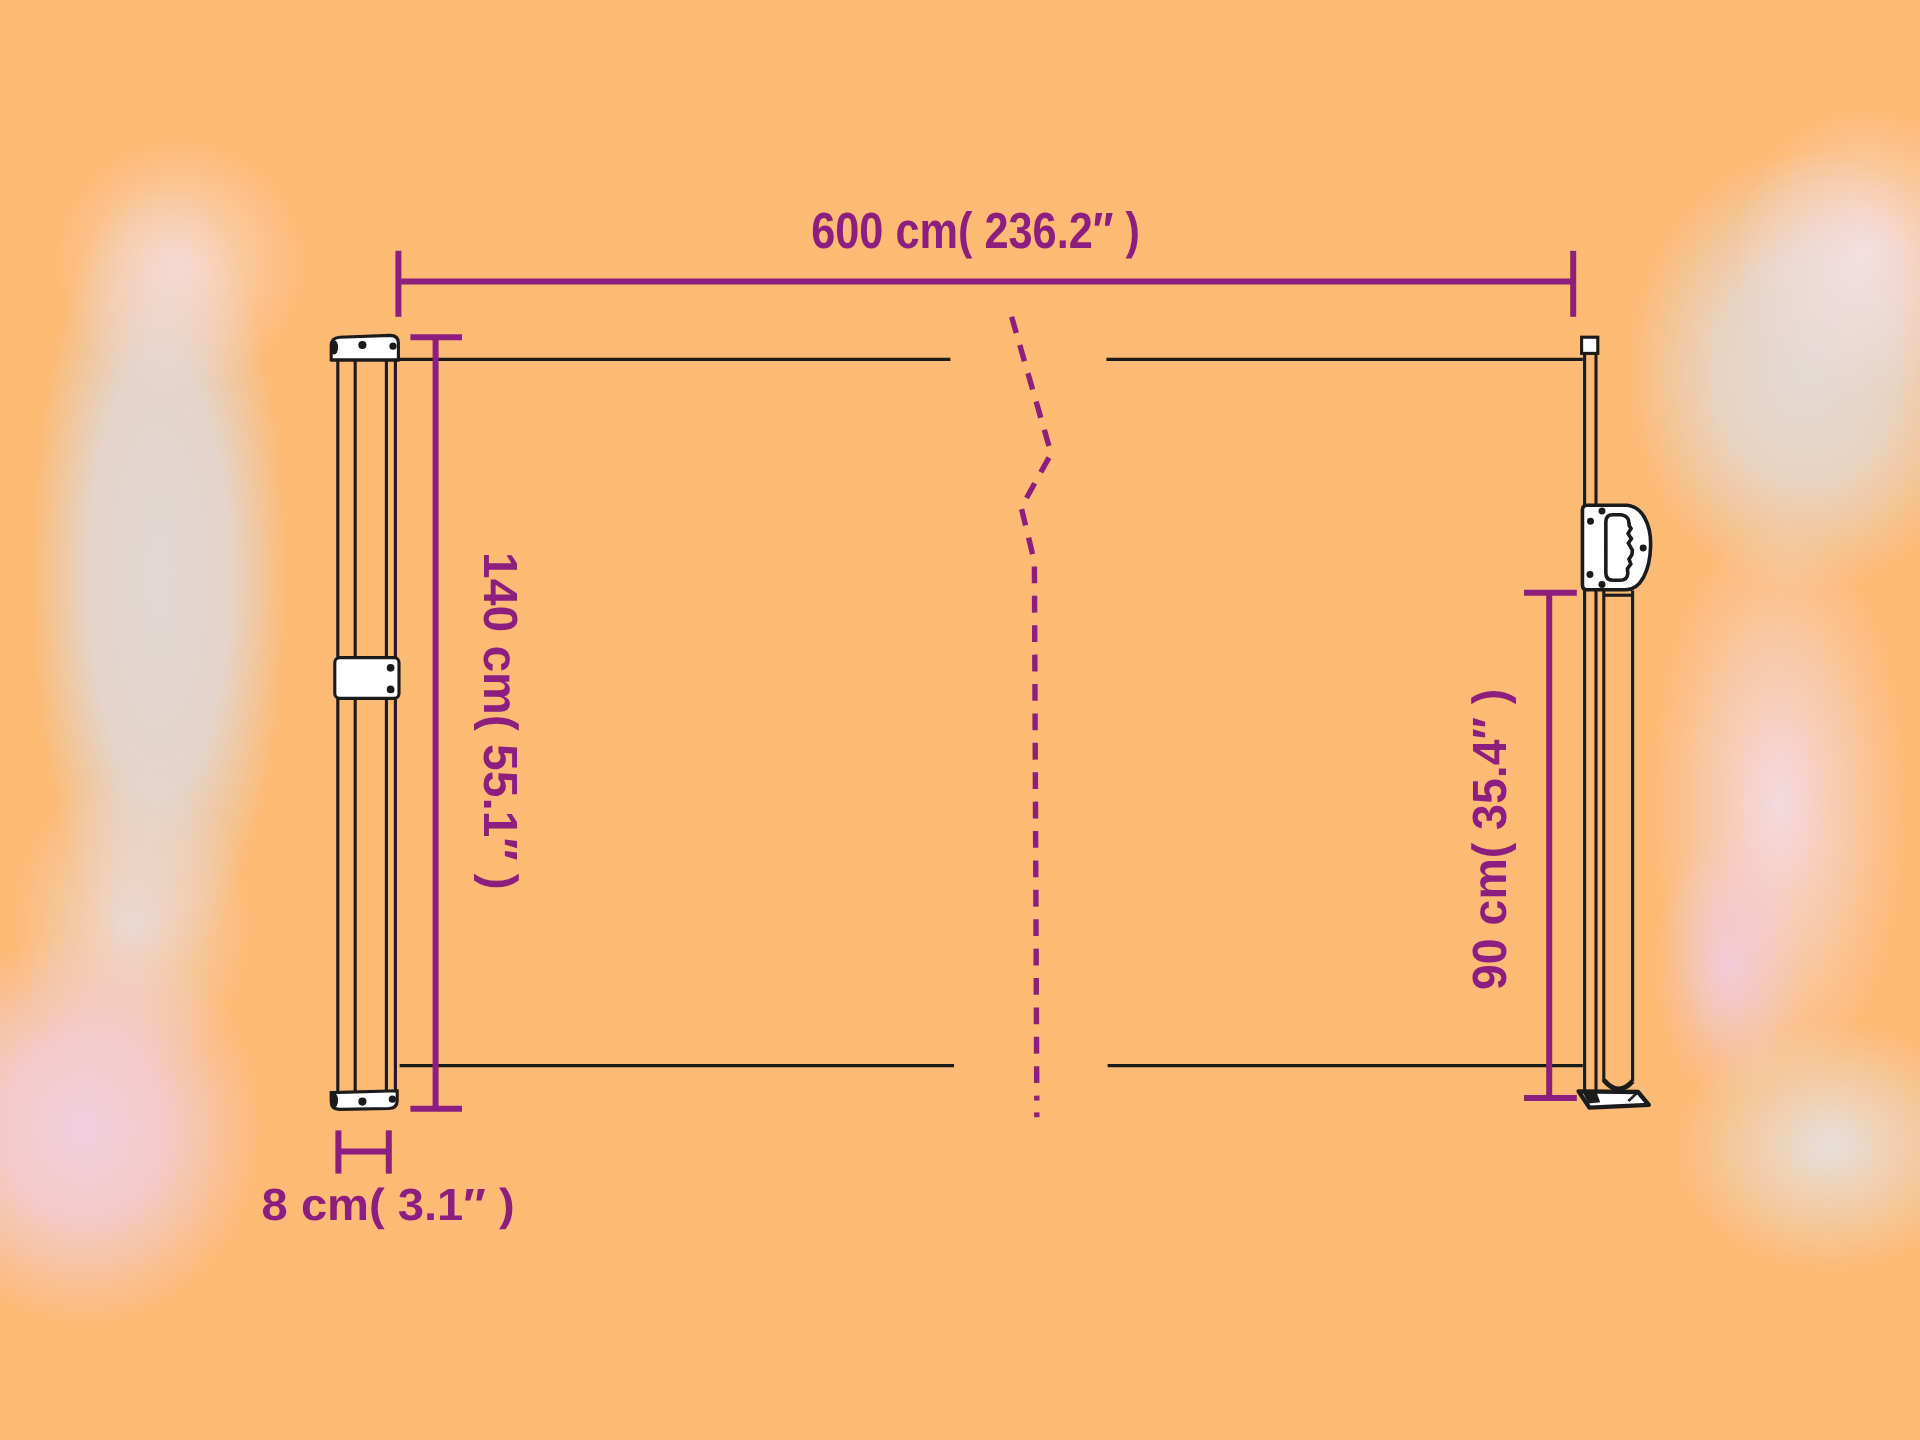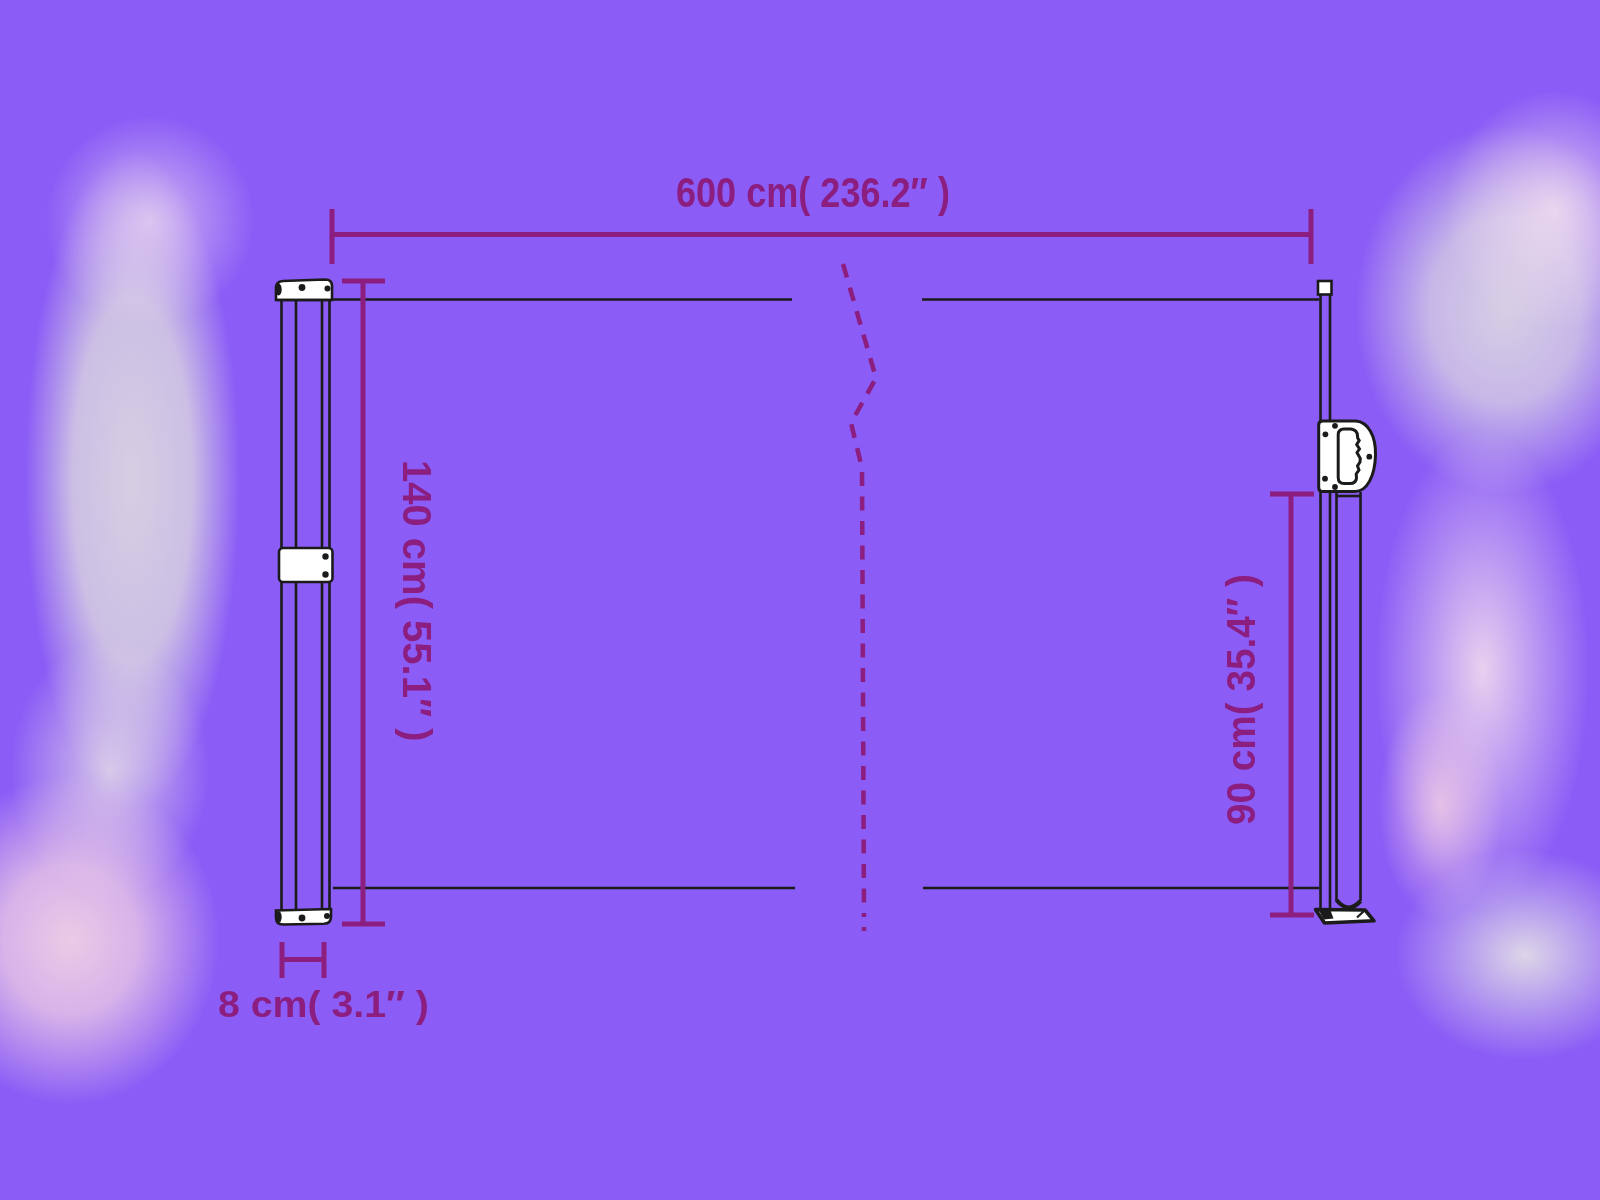--- a/index.html
+++ b/index.html
@@ -1,16 +1,16 @@
 <!DOCTYPE html>
 <html><head>
 <meta charset="utf-8">
 <style>
 html,body{margin:0;padding:0;background:#fff}
-#page{position:relative;width:1600px;height:1200px;background:#8b5cf6;overflow:hidden;font-family:"Liberation Sans",sans-serif}
+#page{position:relative;width:1600px;height:1200px;background:#fdba74;overflow:hidden;font-family:"Liberation Sans",sans-serif}
 .blur{position:absolute;border-radius:50%}
 svg{position:absolute;left:0;top:0}
 </style>
 </head>
 <body>
 <div id="page">
 
 <div class="blur" style="left:25px;top:150px;width:215px;height:660px;background:radial-gradient(closest-side,rgba(222,219,224,0.9) 0%,rgba(222,219,224,0.78) 55%,rgba(222,219,224,0) 100%)"></div>
 
 <div class="blur" style="left:10px;top:640px;width:200px;height:260px;background:radial-gradient(closest-side,rgba(232,223,230,0.8),rgba(232,223,230,0))"></div>

